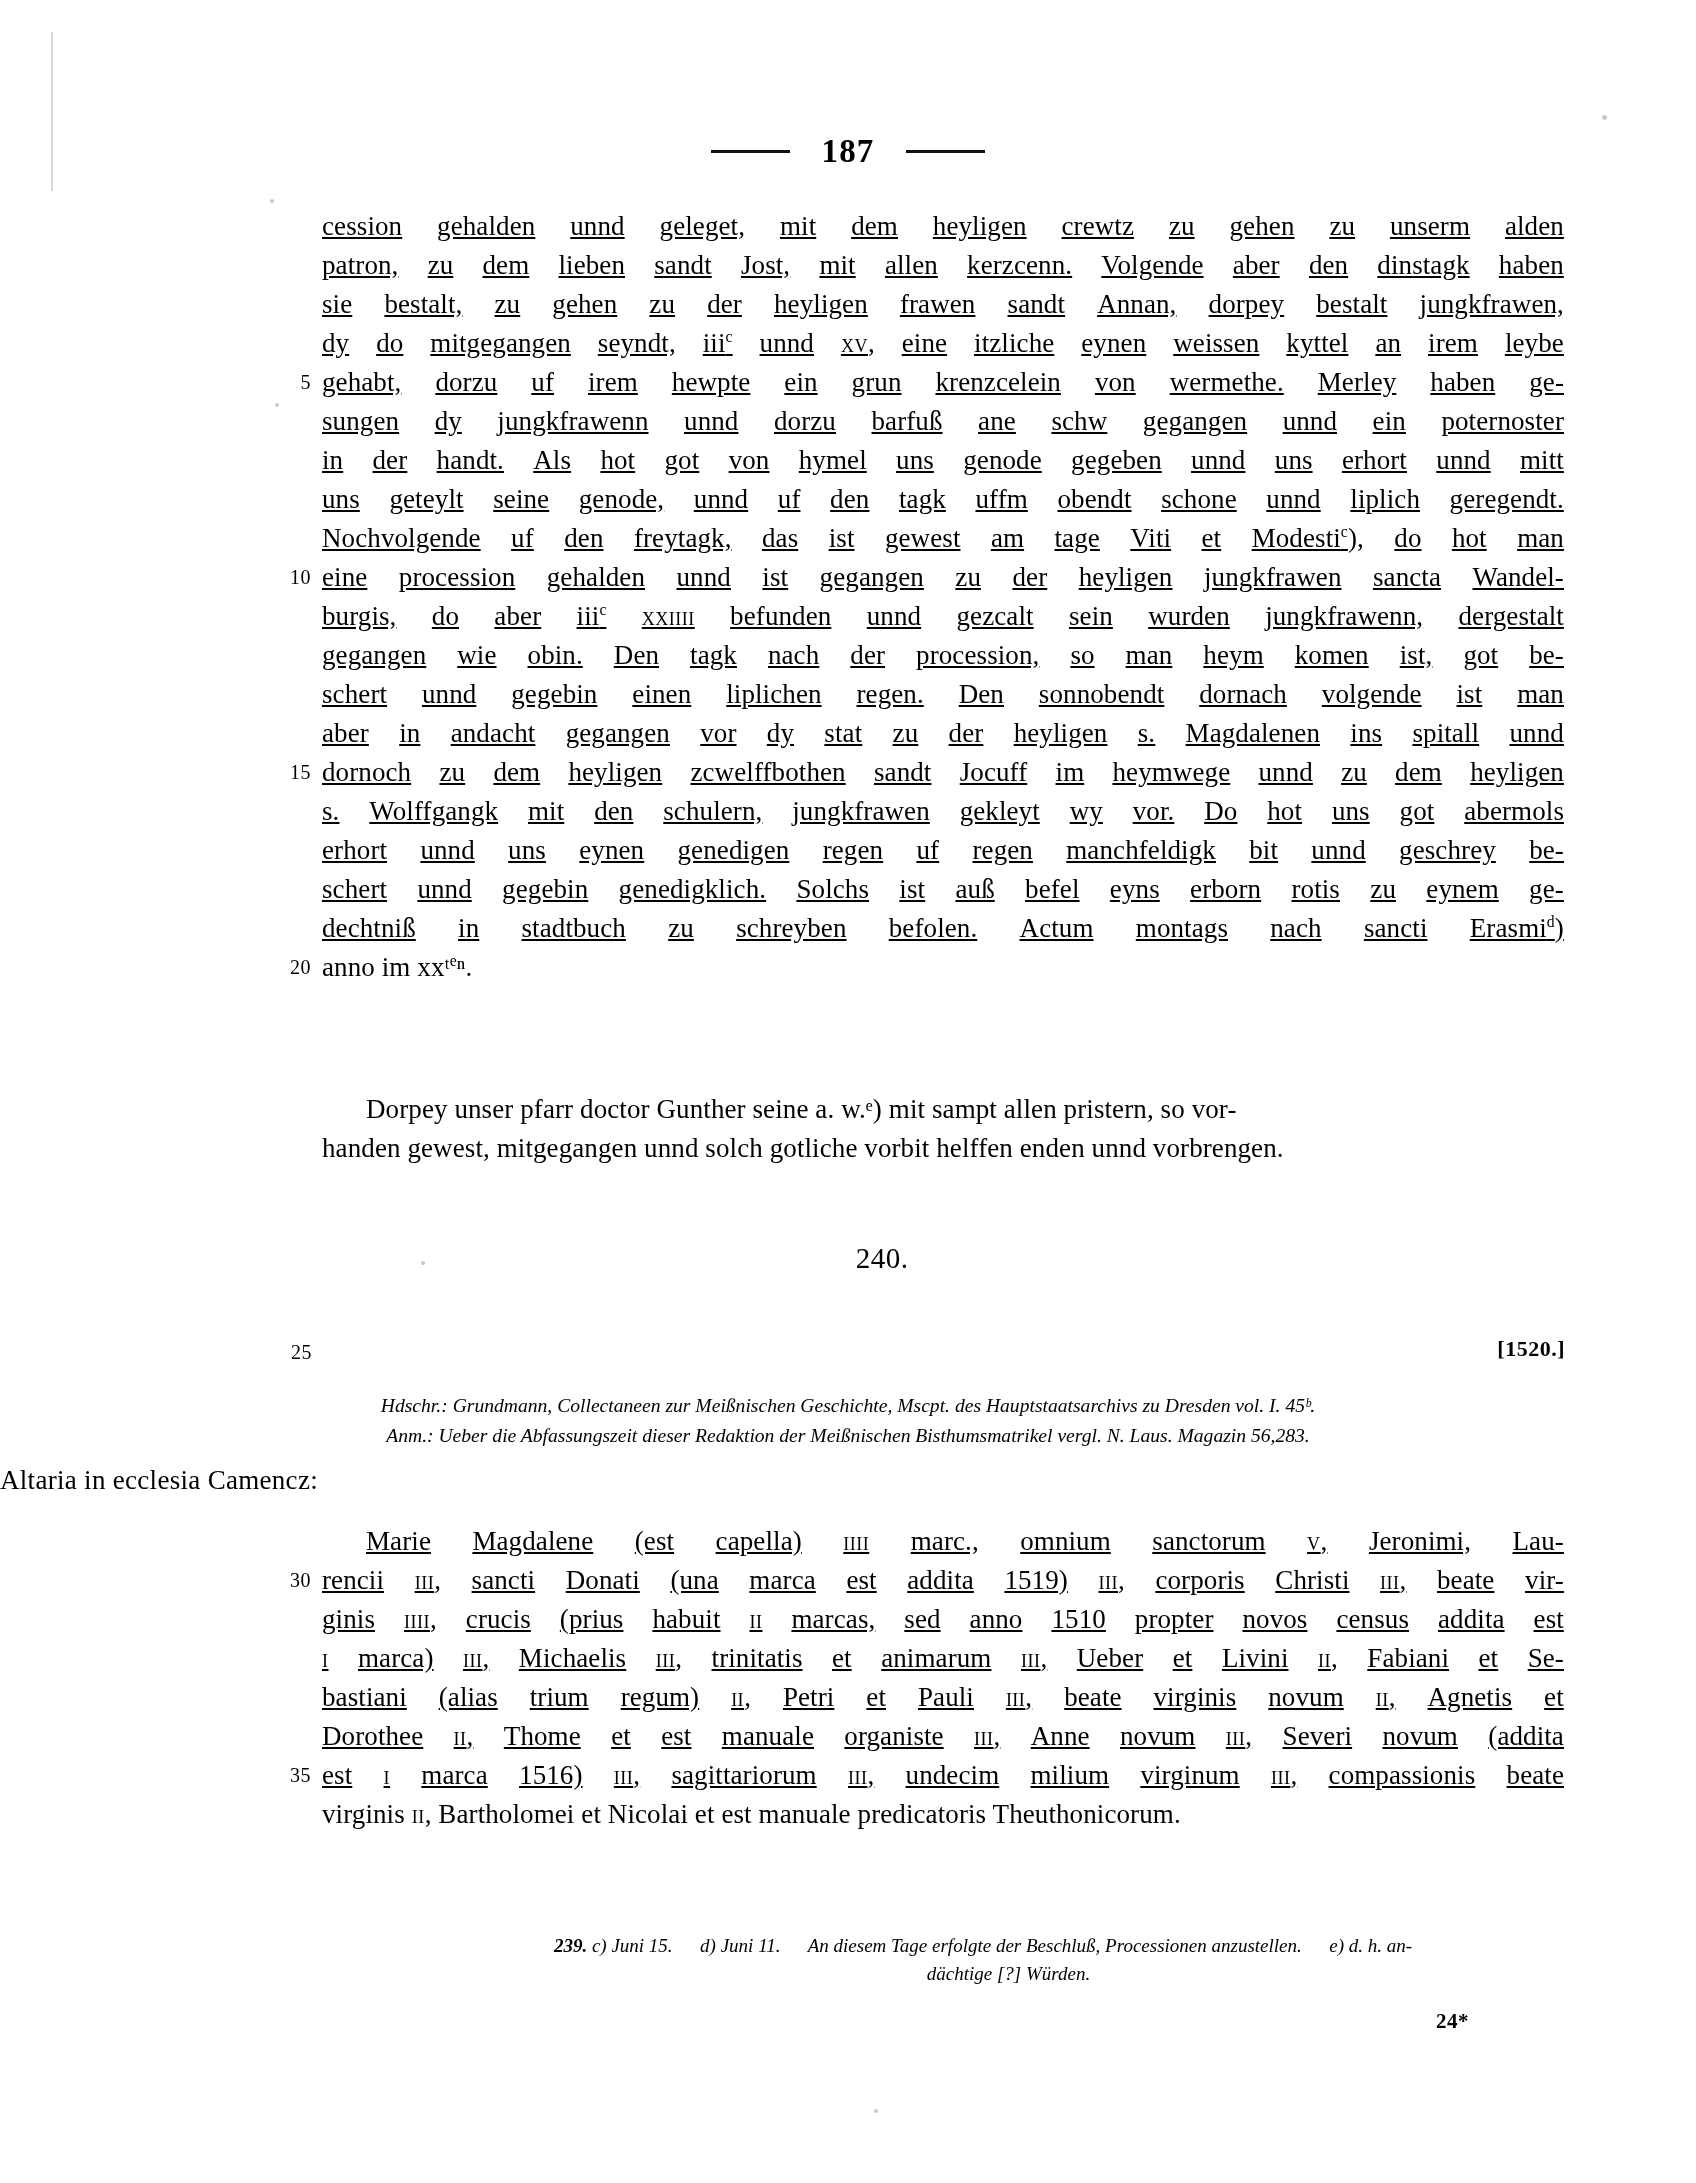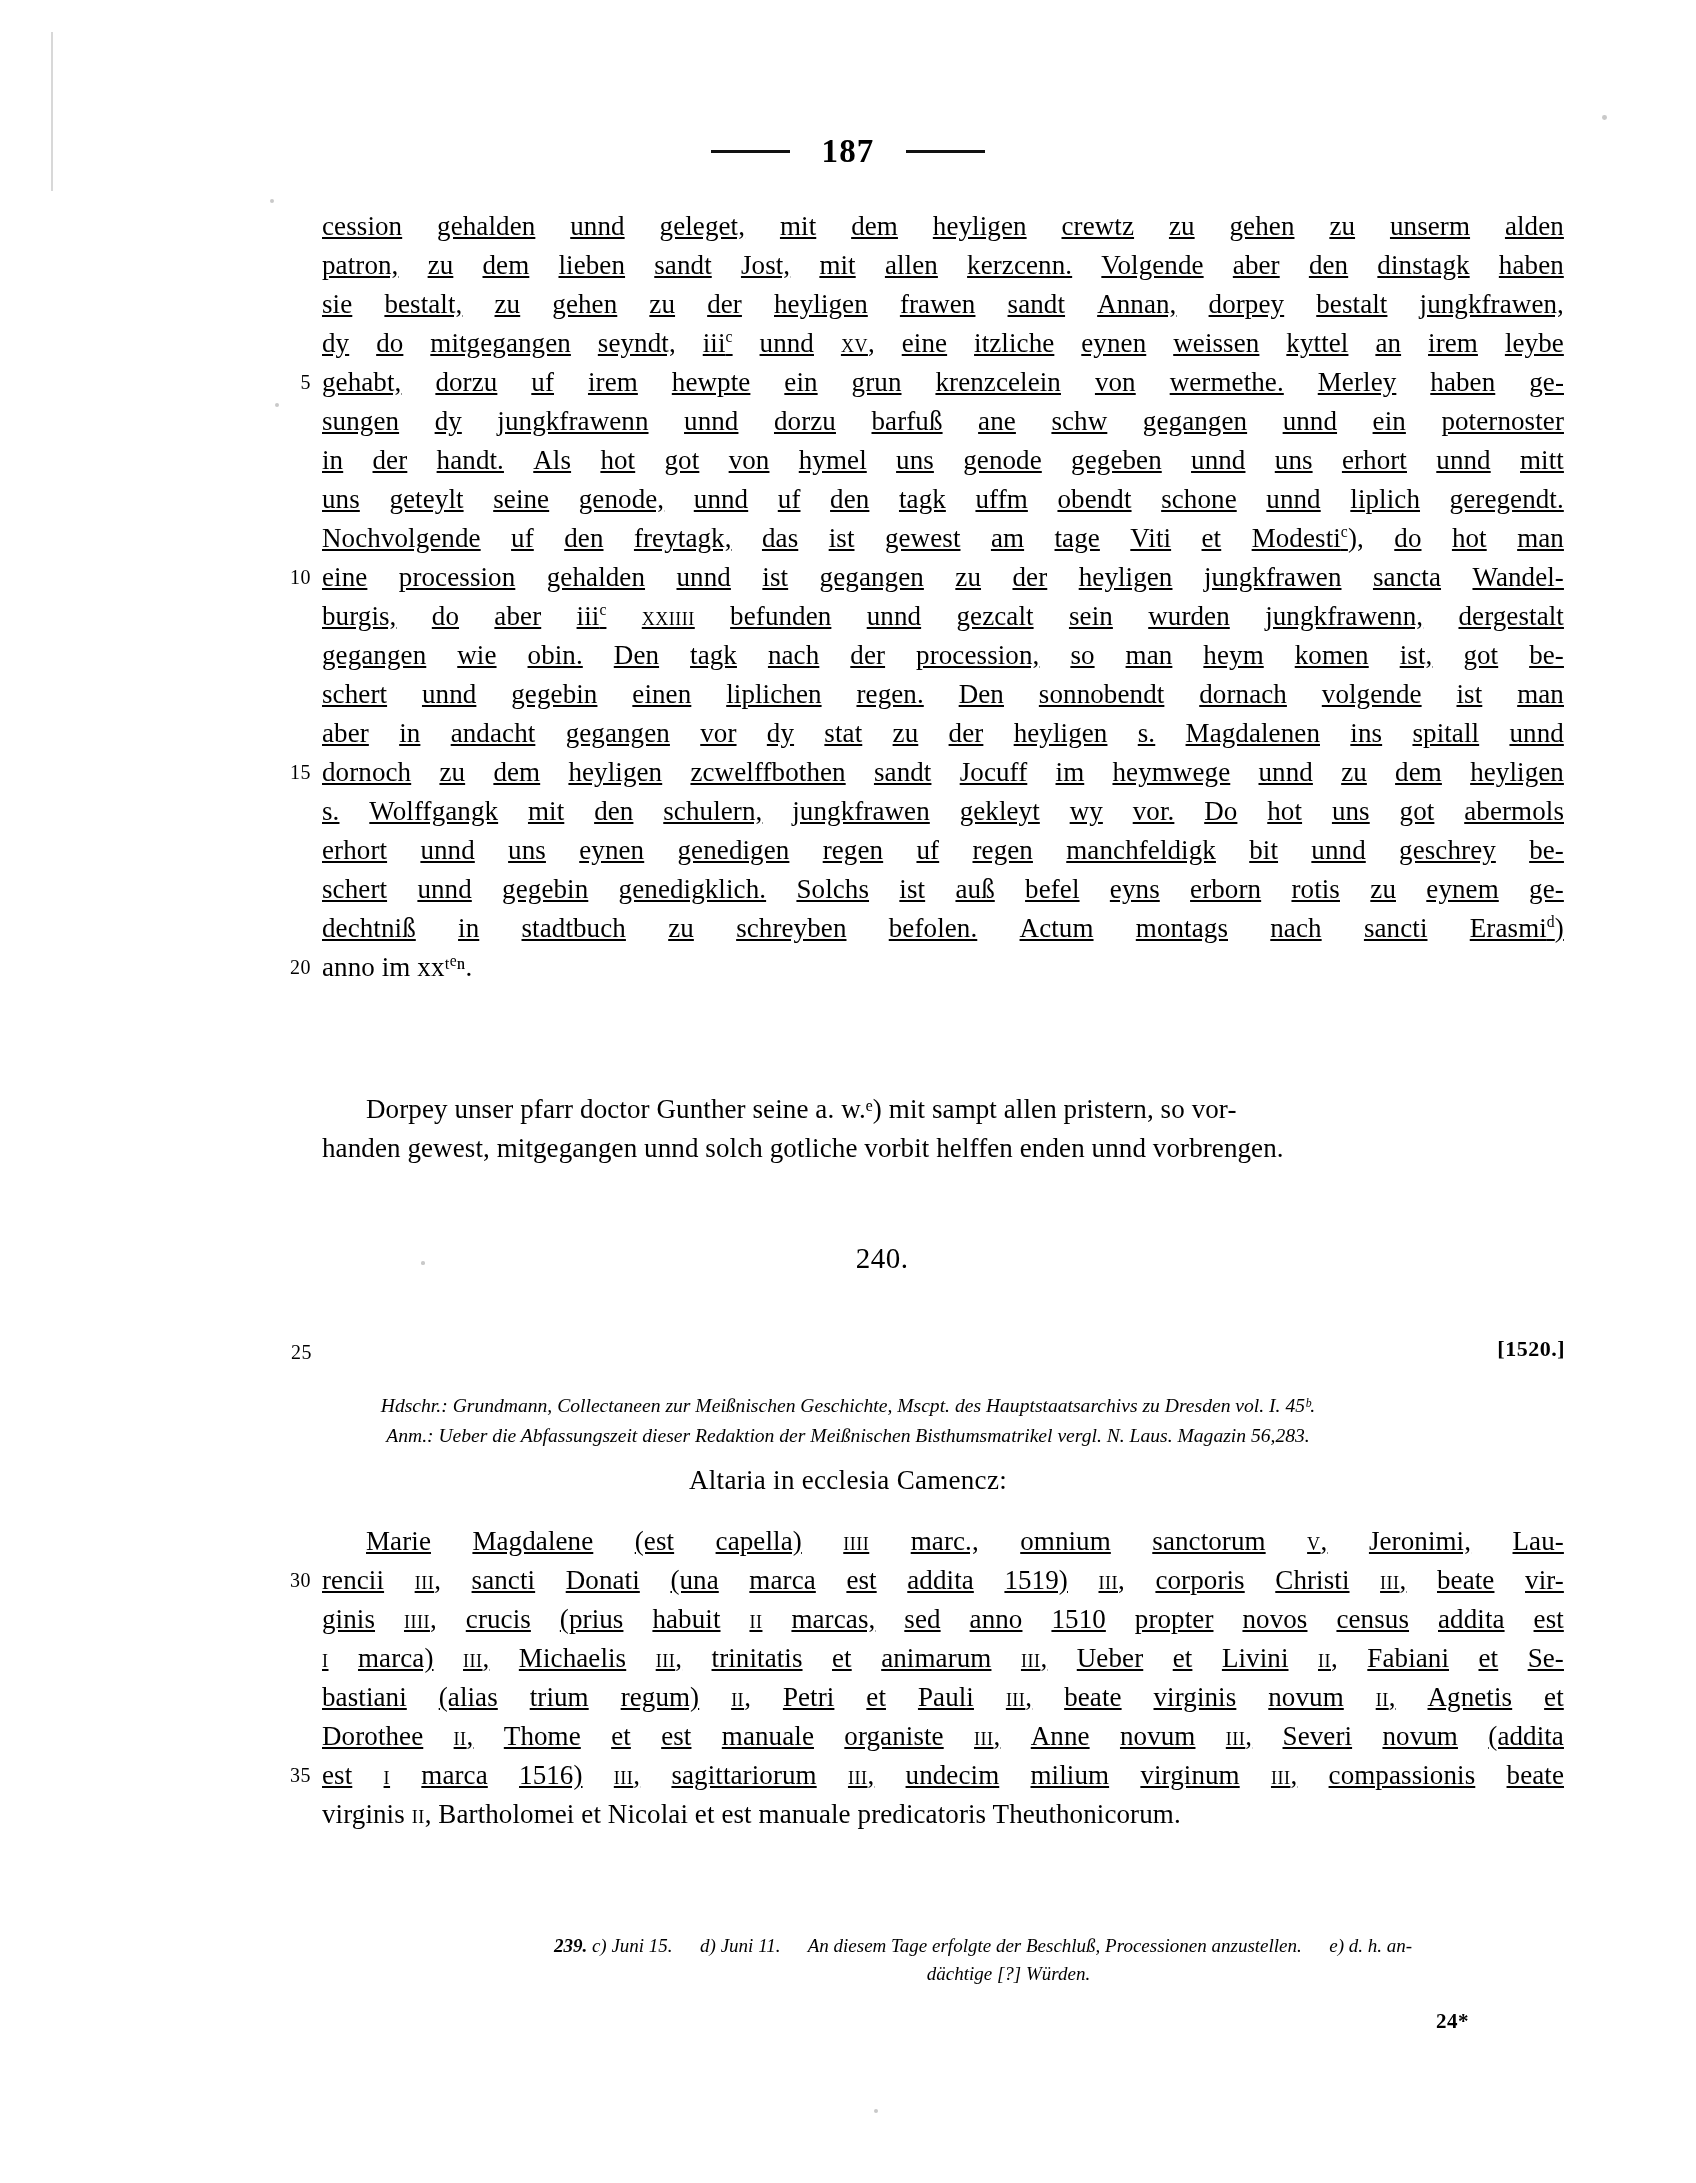--- a/index.html
+++ b/index.html
@@ -134,21 +134,21 @@
     text-align: center;
     font-style: italic;
     font-size: 19.6px;
     line-height: 27.5px;
     white-space: nowrap;
   }
   .latin-head {
     position: absolute;
     left: 0;
     width: 1696px;
-    text-align: center;
+    text-align: left;
     font-size: 27px;
     letter-spacing: 0.3px;
   }
 
   
   .fn {
     position: absolute;
     left: 407px;
     width: 1152px;
     font-style: italic;

